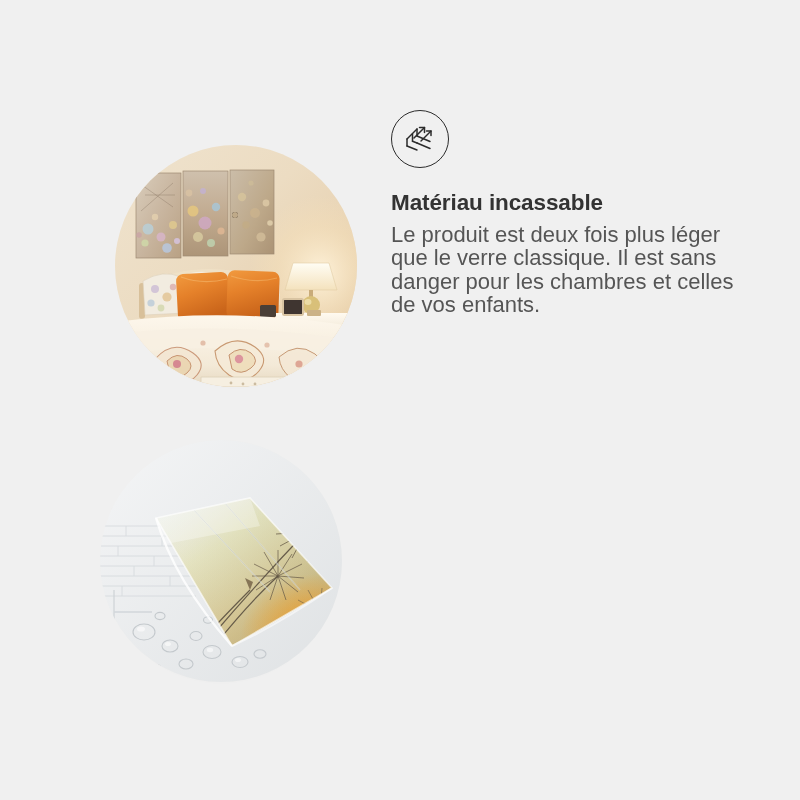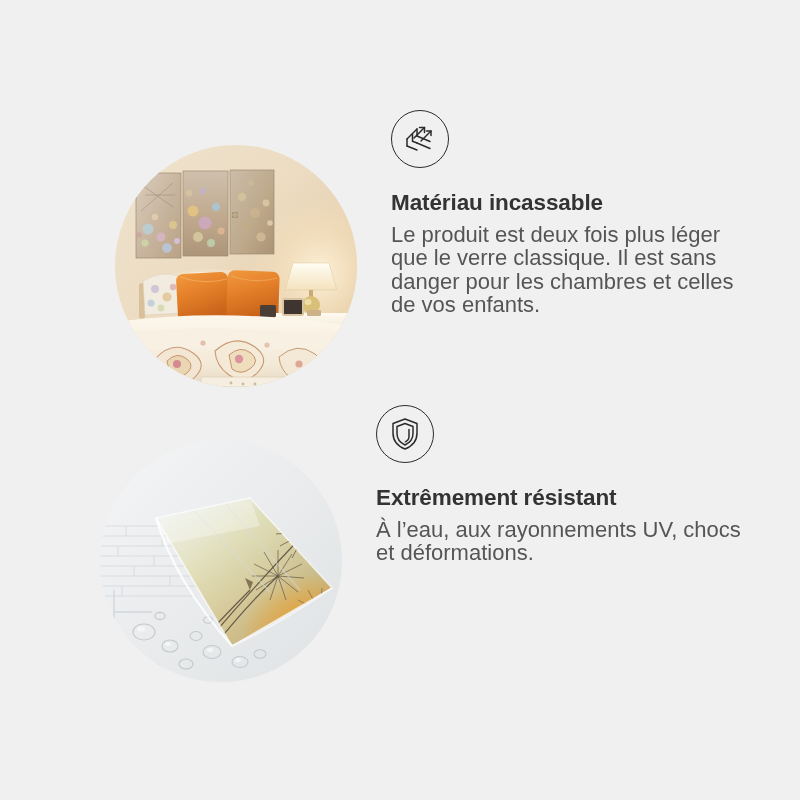--- a/index.html
+++ b/index.html
@@ -380,24 +380,13 @@
         <path d="M56 78 L150 58 L232 148 L132 206 Z" fill="none" stroke="#ffffff" stroke-width="1.6" opacity="0.65"></path>
 
         <path d="M56 78 Q74 140 132 206" fill="none" stroke="#ffffff" stroke-width="2.4" opacity="0.8"></path>
         <path d="M132 206 Q176 186 232 148" fill="none" stroke="#ffffff" stroke-width="2" opacity="0.55"></path>
 
         <path d="M56 78 L150 58 L160 86 L66 104 Z" fill="#ffffff" opacity="0.3"></path>
       </svg>
     </div>
   </div>
 
-  <div class="feature-text">
-    <div class="feature-icon">
-      <svg width="30" height="34" viewBox="0 0 30 34" fill="none" stroke="#2b2b2b" stroke-width="1.5" stroke-linecap="round" stroke-linejoin="round" aria-hidden="true">
-        <path d="M15 2 L27 6.5 V16 C27 24 21.5 29.5 15 32 C8.5 29.5 3 24 3 16 V6.5 Z"></path>
-        <path d="M15 6.5 L23 9.5 V16.5 C23 22 19.3 26 15 28 C10.7 26 7 22 7 16.5 V9.5 Z"></path>
-        <path d="M19 12.5 V19.5 C19 22 17.3 23.8 15.4 24.8"></path>
-      </svg>
-    </div>
-    <h2 class="feature-title">Extrêmement résistant</h2>
-    <p class="feature-desc">À l’eau, aux rayonnements UV, chocs et déformations.</p>
-  </div>
 </div>
 
 </body></html>

